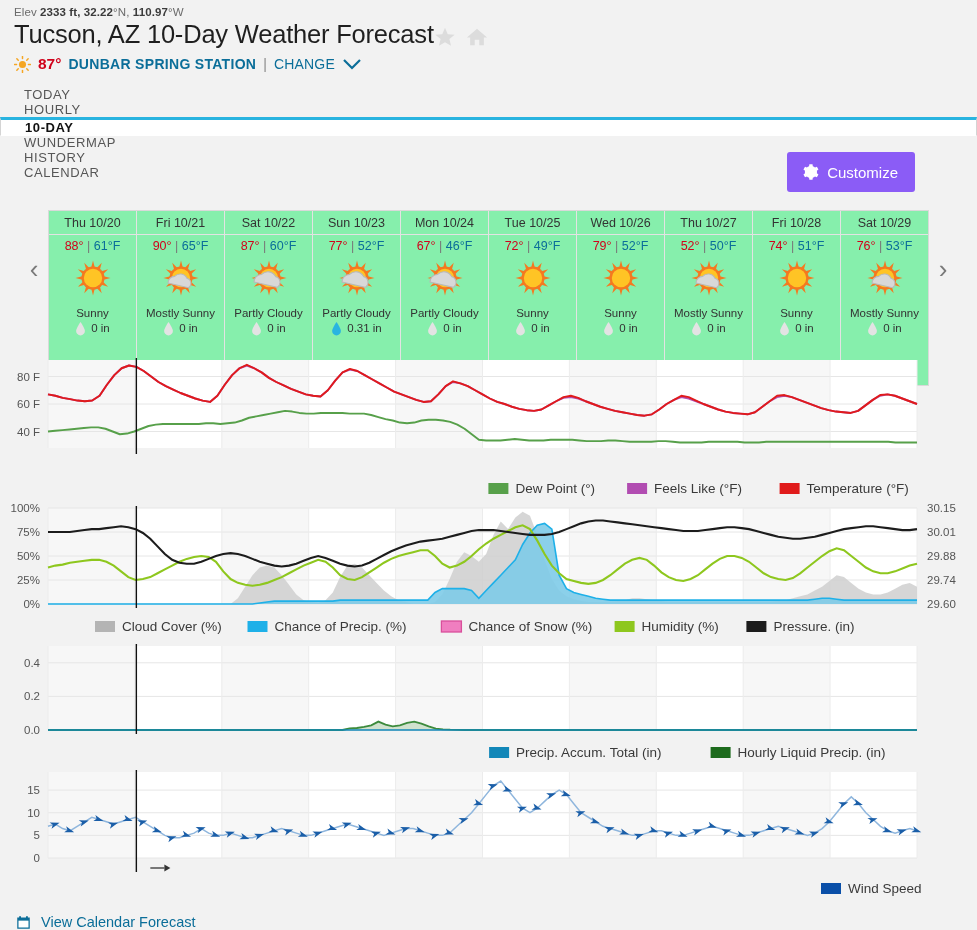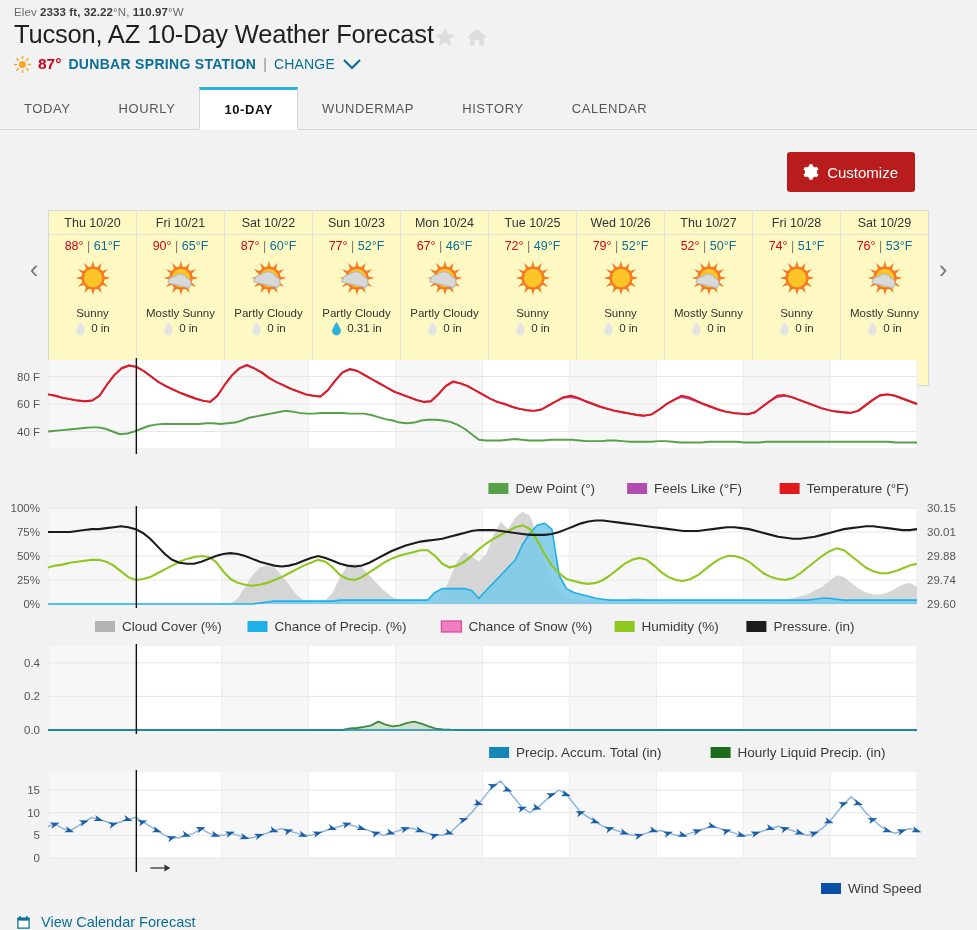--- a/index.html
+++ b/index.html
@@ -19,37 +19,37 @@
   .hdr-icons { display:flex; gap:9px; align-items:center; margin-top:4px;}
   .ico-star, .ico-home { fill:#dcdcdc; }
   .cond-row { display:flex; align-items:center; gap:7px; padding: 6px 0 0 14px; }
   .cond-temp { color:#d0021b; font-weight:700; font-size:15.5px; }
   .station { color:#0b6e99; font-weight:700; font-size:14px; letter-spacing:.3px;}
   .pipe { color:#8a8a8a; font-size:14px; }
   .change { color:#0b6e99; font-size:14px; letter-spacing:.2px;}
   .chev-d { display:inline-block; }
   
   .tabs { display:flex; margin-top:14px; border-bottom:1px solid #d4d4d4; background:#f2f2f2;
-          padding-left:0; height:43px; align-items:stretch;}
+          padding-left:0; height:43px; align-items:stretch;flex-direction:column;}
   .tab { display:flex; align-items:center; padding:0 24px; font-size:13px; color:#565656;
          letter-spacing:.6px; cursor:pointer; background:transparent; border:none;
          font-family:"Liberation Sans", sans-serif;}
   .tab.active { background:#fff; border:1px solid #d4d4d4; border-bottom:1px solid #fff;
                 border-top:3px solid #29b4e0; margin-bottom:-1px; font-weight:700; color:#111;}
   
   .cust-wrap { display:flex; justify-content:flex-end; padding: 22px 62px 0 0; }
-  .cust-btn { background:#b91c1c; color:#fff; border:none; border-radius:3px;
+  .cust-btn { background:#8b5cf6; color:#fff; border:none; border-radius:3px;
               padding:11px 17px 11px 14px; font-size:15px; display:flex; align-items:center; gap:8px;
               cursor:pointer; font-family:"Liberation Sans", sans-serif;}
   
   .strip { position:relative; margin: 18px 0 0 0; height:140px; }
   .nav { position:absolute; top:46px; width:24px; text-align:center; color:#7a7a7a; font-size:26px;
          cursor:pointer; line-height:1; user-select:none;}
   .nav.left { left:22px; } .nav.right { right:22px; }
-  .cards { position:absolute; left:48px; right:48px; top:0; display:flex; background:#fef9c3;
+  .cards { position:absolute; left:48px; right:48px; top:0; display:flex; background:#86efac;
            border:1px solid #d9d9d9; height:176px; }
   .card { flex:1 1 0; border-right:1px solid #e3e3e3; display:flex; flex-direction:column;
           align-items:center; position:relative; }
   .card:last-child { border-right:none; }
   .card-date { font-size:12.5px; color:#333; padding:5px 0 4px; border-bottom:1px solid #e3e3e3;
                width:100%; text-align:center; }
   .card-temps { font-size:12.5px; padding-top:4px; }
   .hi { color:#d0021b;text-align:right; } .lo { color:#0b6e99; }
   .sky { margin:3px 0 1px; }
   .card-cond { font-size:11.5px; color:#333; }

